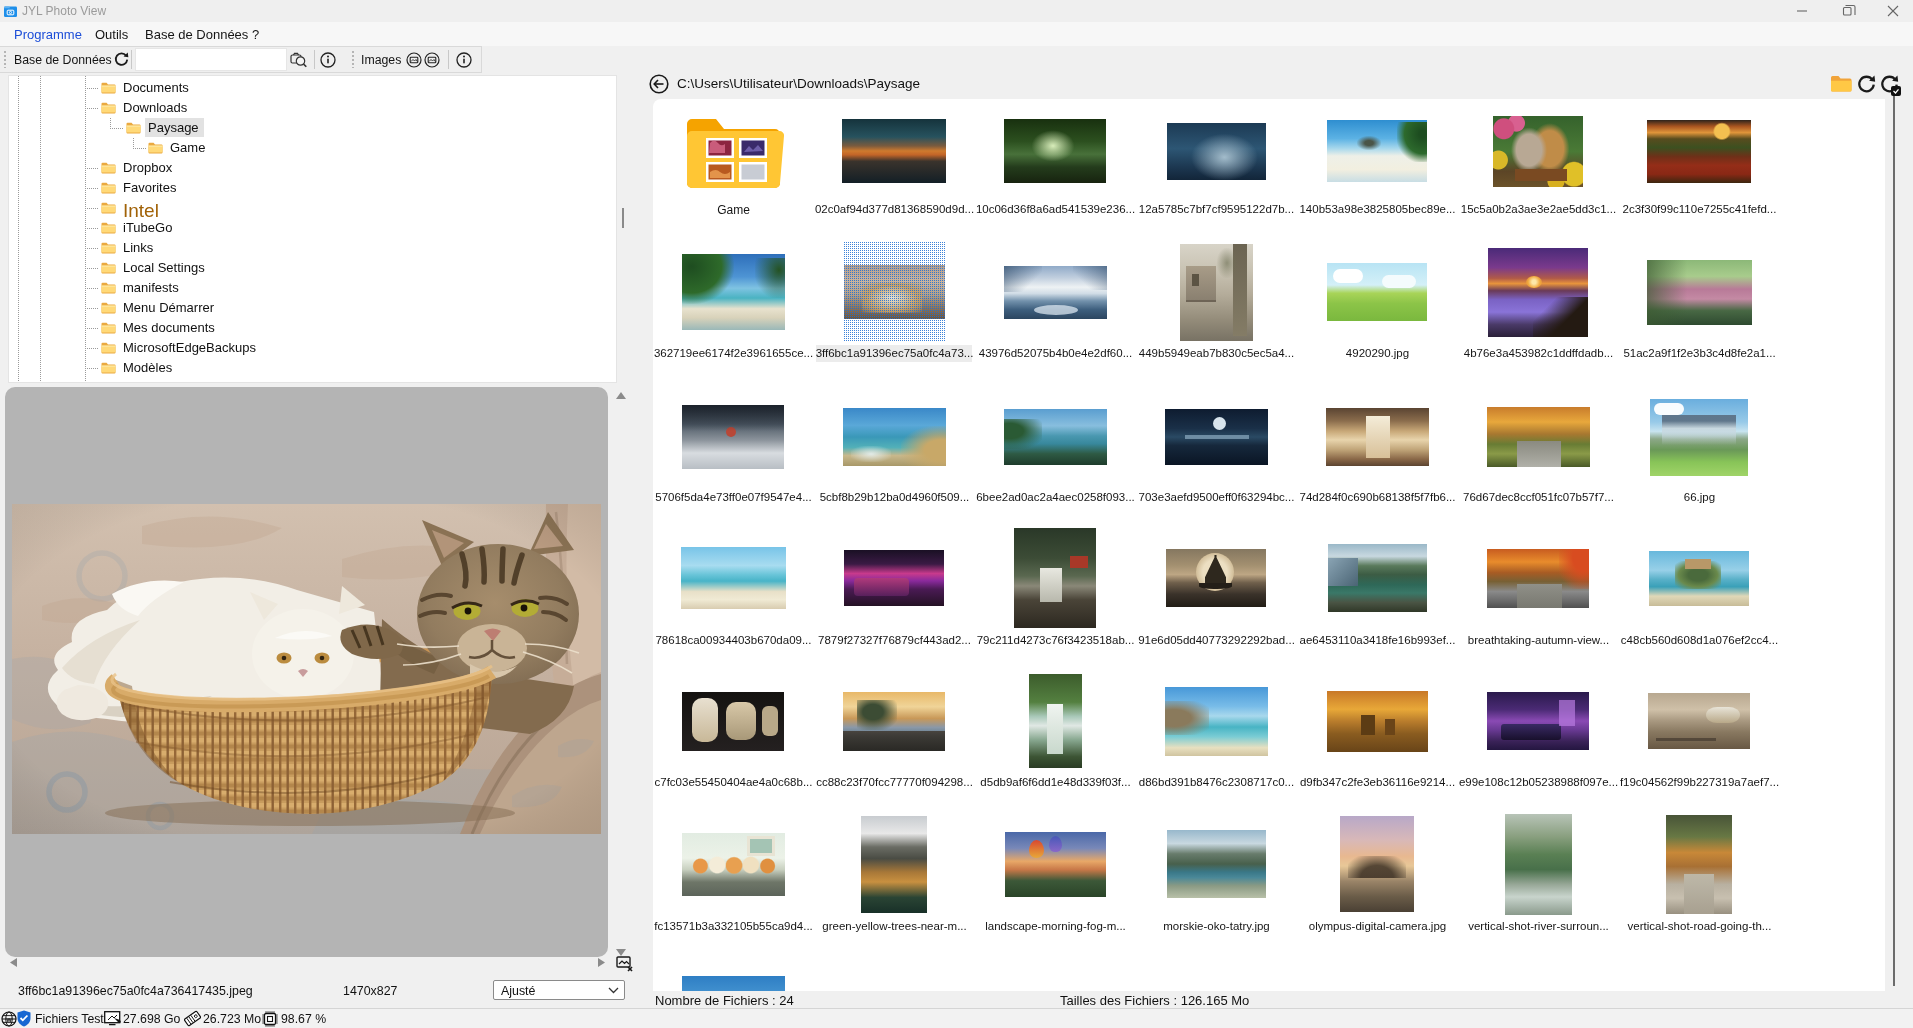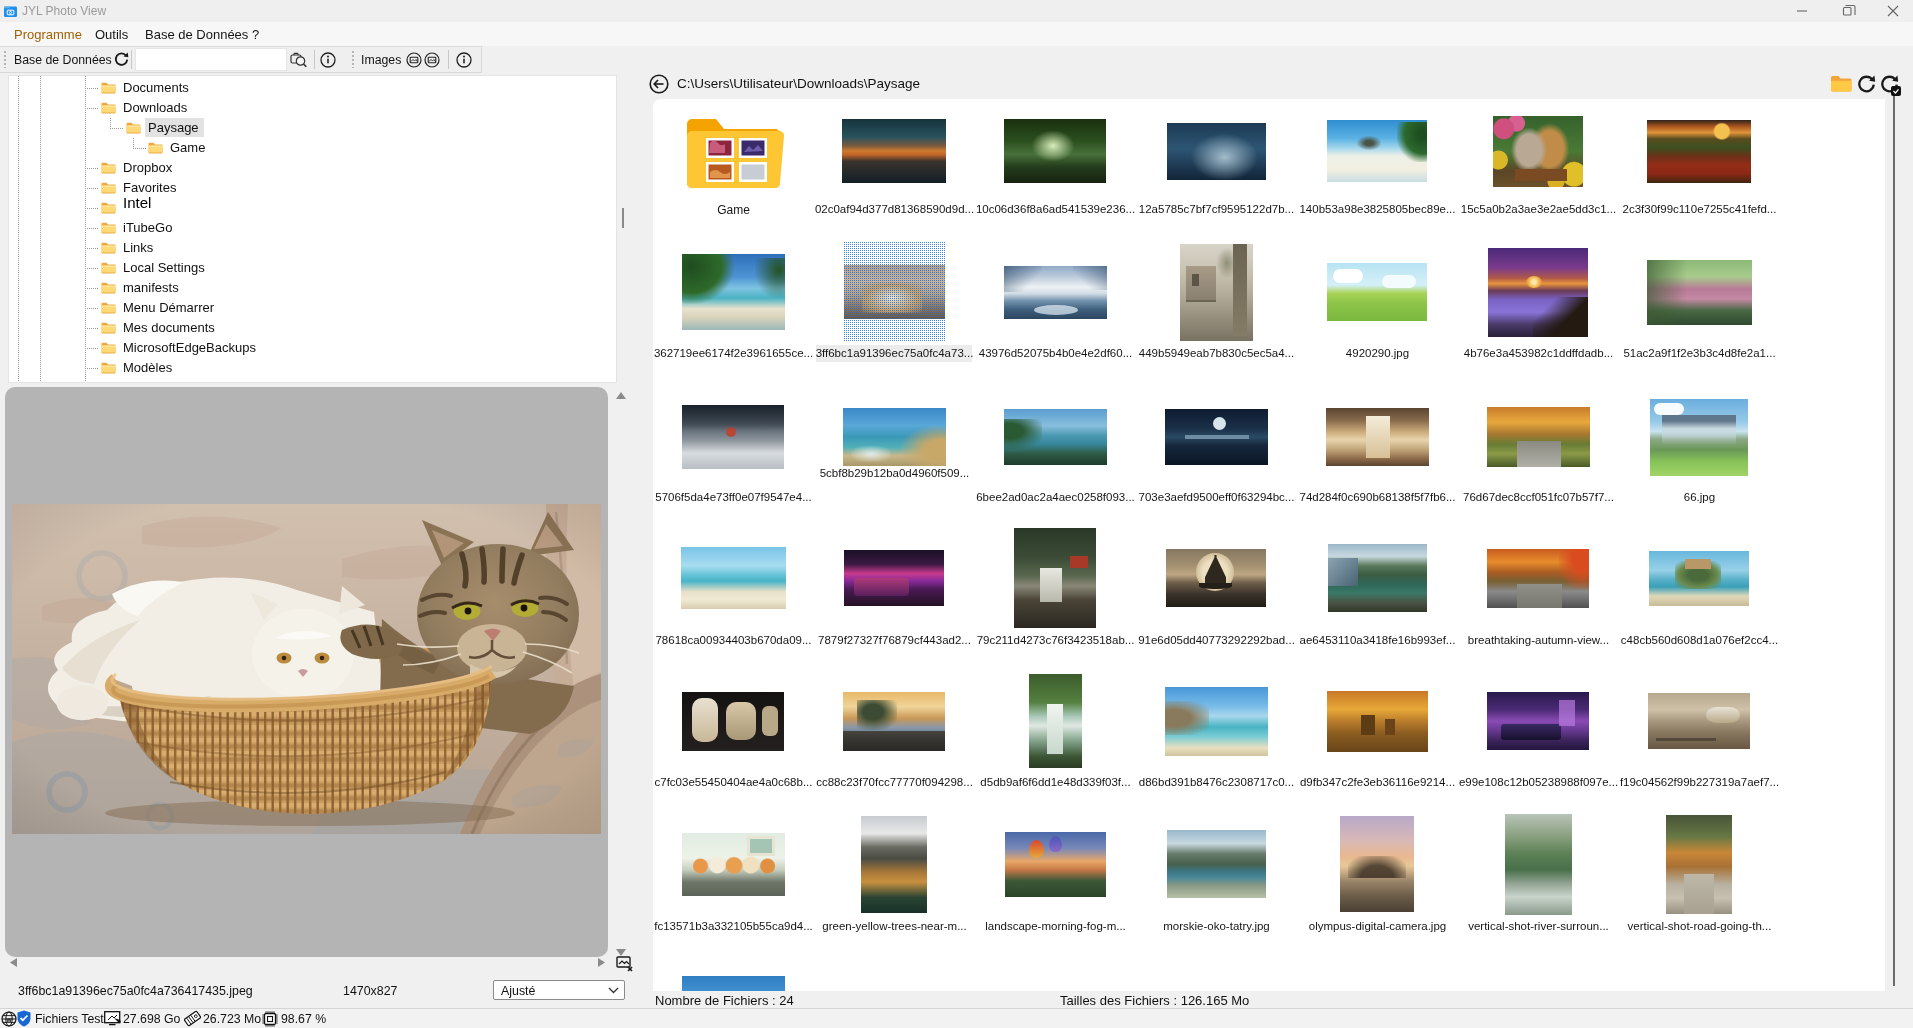--- a/index.html
+++ b/index.html
@@ -23,21 +23,21 @@
 <svg class="abs" style="left:1790px;top:0" width="123" height="22" viewBox="0 0 123 22">
 <g stroke="#666" stroke-width="1.1" fill="none">
 <line x1="7" y1="11" x2="17" y2="11"></line>
 <rect x="53.5" y="7.5" width="7.5" height="7.5" rx="1"></rect>
 <path d="M55.5 5.5 h8 a1.5 1.5 0 0 1 1.5 1.5 v8" fill="none"></path>
 <line x1="98" y1="6" x2="108" y2="16"></line>
       <line x1="108" y1="6" x2="98" y2="16"></line>
 </g>
   </svg>
 <div style="position:absolute;left:0;top:22px;width:1913px;height:24px;background:#f7f7f7"></div>
-<div class="txt" style="left:14px;top:27px;font-size:13px;color:#a16207">Programme</div>
+<div class="txt" style="left:14px;top:27px;font-size:13px;color:#1d4ed8">Programme</div>
 <div class="txt" style="left:95px;top:27px;font-size:13px;color:#151515">Outils</div>
 <div class="txt" style="left:145px;top:27px;font-size:13px;color:#151515">Base de Données</div>
 <div class="txt" style="left:252px;top:27px;font-size:13px;color:#151515">?</div>
 <div style="position:absolute;left:0;top:46px;width:1913px;height:27px;background:#f0f0f0"></div>
 <div style="position:absolute;left:0;top:46px;width:482px;height:27px;background:#efefef;border:1px solid #d9d9d9;border-left:none"></div>
 <div style="position:absolute;left:4px;top:51px;width:2px;height:17px;background-image:repeating-linear-gradient(180deg,#b5b5b5 0 2px,transparent 2px 4px)"></div>
 <div class="txt" style="left:14px;top:53px;font-size:12.3px;color:#151515">Base de Données</div>
 <svg class="abs" style="left:114px;top:52px" width="15" height="15" viewBox="0 0 16 16">
 <g stroke="#1a1a1a" stroke-width="1.9" fill="none">
 <path d="M12.9 3.9 A6.1 6.1 0 1 0 14.1 8.2"></path>
@@ -126,21 +126,21 @@
 <path d="M0.5 3.6 h14 v6 a1 1 0 0 1 -1 1 h-12 a1 1 0 0 1 -1-1 z" fill="#ffd978"></path>
 <path d="M0.5 3.6 h14 v1.1 h-14 z" fill="#fce9a8"></path>
 </svg>
 <div class="txt" style="left:123px;top:180px;font-size:13px;color:#111">Favorites</div>
 <div class="doth" style="left:85px;top:208px;width:14px"></div>
 <svg class="abs" style="left:101px;top:202px" width="15" height="12" viewBox="0 0 15 12">
 <path d="M0.5 1.8 a1 1 0 0 1 1-1 h4.1 l1.4 1.8 h6.5 a1 1 0 0 1 1 1 v7 a1 1 0 0 1 -1 1 h-12 a1 1 0 0 1 -1-1 z" fill="#eaa940"></path>
 <path d="M0.5 3.6 h14 v6 a1 1 0 0 1 -1 1 h-12 a1 1 0 0 1 -1-1 z" fill="#ffd978"></path>
 <path d="M0.5 3.6 h14 v1.1 h-14 z" fill="#fce9a8"></path>
 </svg>
-<div class="txt" style="left:123px;top:194px;font-size:15px;color:#000000">Intel</div>
+<div class="txt" style="left:123px;top:200px;font-size:19px;color:#a16207">Intel</div>
 <div class="doth" style="left:85px;top:228px;width:14px"></div>
 <svg class="abs" style="left:101px;top:222px" width="15" height="12" viewBox="0 0 15 12">
 <path d="M0.5 1.8 a1 1 0 0 1 1-1 h4.1 l1.4 1.8 h6.5 a1 1 0 0 1 1 1 v7 a1 1 0 0 1 -1 1 h-12 a1 1 0 0 1 -1-1 z" fill="#eaa940"></path>
 <path d="M0.5 3.6 h14 v6 a1 1 0 0 1 -1 1 h-12 a1 1 0 0 1 -1-1 z" fill="#ffd978"></path>
 <path d="M0.5 3.6 h14 v1.1 h-14 z" fill="#fce9a8"></path>
 </svg>
 <div class="txt" style="left:123px;top:220px;font-size:13px;color:#111">iTubeGo</div>
 <div class="doth" style="left:85px;top:248px;width:14px"></div>
 <svg class="abs" style="left:101px;top:242px" width="15" height="12" viewBox="0 0 15 12">
 <path d="M0.5 1.8 a1 1 0 0 1 1-1 h4.1 l1.4 1.8 h6.5 a1 1 0 0 1 1 1 v7 a1 1 0 0 1 -1 1 h-12 a1 1 0 0 1 -1-1 z" fill="#eaa940"></path>
@@ -430,21 +430,21 @@
 <div class="cap" style="left:1619px;top:347px">51ac2a9f1f2e3b3c4d8fe2a1...</div>
 <div class="thumb" style="left:682px;top:405px;width:102px;height:64px;background:linear-gradient(180deg,#3a4450 0%,#4e5a66 30%,#8c949c 55%,#d8dce0 75%,#b8bec4 100%)">
     <div style="position:absolute;left:44px;top:22px;width:10px;height:10px;border-radius:50%;background:#b84838"></div>
     <div style="position:absolute;left:0;top:0;width:100%;height:26px;background:linear-gradient(180deg,rgba(20,26,34,.8),rgba(20,26,34,0))"></div>
   </div>
 <div class="cap" style="left:653px;top:491px">5706f5da4e73ff0e07f9547e4...</div>
 <div class="thumb" style="left:843px;top:408px;width:103px;height:58px;background:linear-gradient(180deg,#3a88c8 0%,#5aa8d8 30%,#3a98b8 50%,#52b0b8 68%,#c8b88c 82%,#a89868 100%)">
     <div style="position:absolute;right:0;top:18px;width:45px;height:40px;background:radial-gradient(ellipse at 90% 60%,#c8a868 30%,rgba(200,168,104,0) 75%)"></div>
     <div style="position:absolute;left:8px;bottom:4px;width:40px;height:16px;background:radial-gradient(ellipse,rgba(230,240,240,.9),rgba(230,240,240,0) 80%)"></div>
   </div>
-<div class="cap" style="left:814px;top:467px">5cbf8b29b12ba0d4960f509...</div>
+<div class="cap" style="left:814px;top:491px">5cbf8b29b12ba0d4960f509...</div>
 <div class="thumb" style="left:1004px;top:409px;width:103px;height:56px;background:linear-gradient(180deg,#5a9ed0 0%,#88bede 30%,#4a98b0 48%,#38889c 62%,#2e5a44 80%,#1e3c2c 100%)">
     <div style="position:absolute;left:0;top:10px;width:38px;height:30px;background:radial-gradient(ellipse at 15% 40%,#2a5a34 30%,rgba(42,90,52,0) 80%)"></div>
   </div>
 <div class="cap" style="left:975px;top:491px">6bee2ad0ac2a4aec0258f093...</div>
 <div class="thumb" style="left:1165px;top:409px;width:103px;height:56px;background:linear-gradient(180deg,#0e1c30 0%,#1a3048 35%,#2a4a64 50%,#16283c 65%,#0a1524 100%)">
     <div style="position:absolute;left:48px;top:8px;width:13px;height:13px;border-radius:50%;background:#d8e4ec"></div>
     <div style="position:absolute;left:20px;top:26px;width:64px;height:4px;background:rgba(180,210,230,.5)"></div>
   </div>
 <div class="cap" style="left:1136px;top:491px">703e3aefd9500eff0f63294bc...</div>
 <div class="thumb" style="left:1326px;top:408px;width:103px;height:58px;background:linear-gradient(180deg,#5a4432 0%,#8a6c4c 22%,#c8a878 40%,#e8d4ac 55%,#c0a478 72%,#8a6848 88%,#5c4430 100%)">

